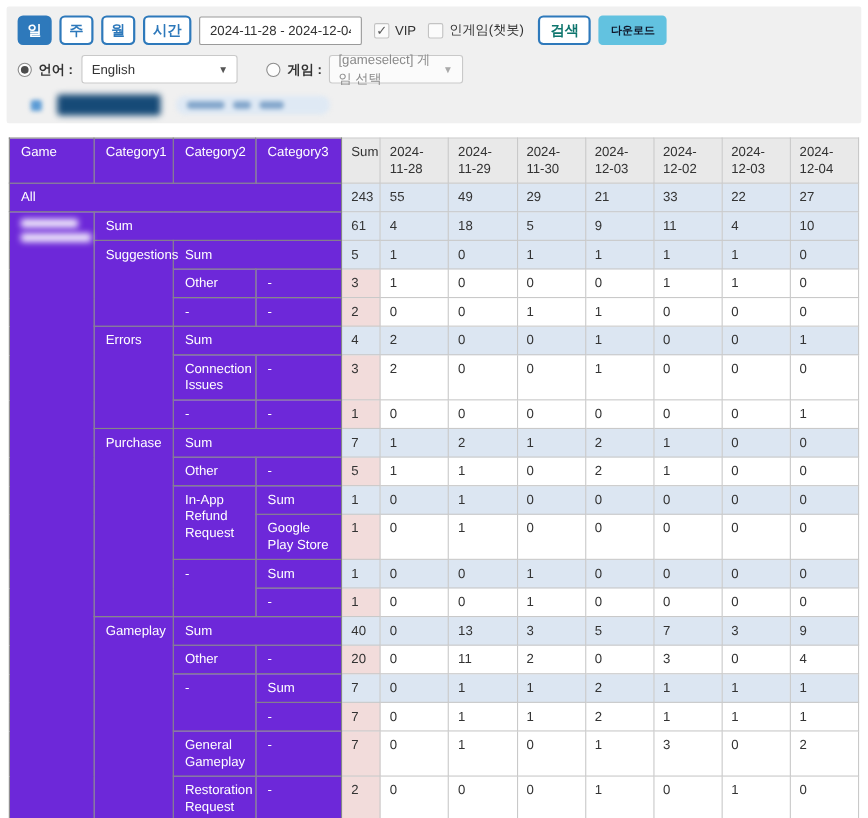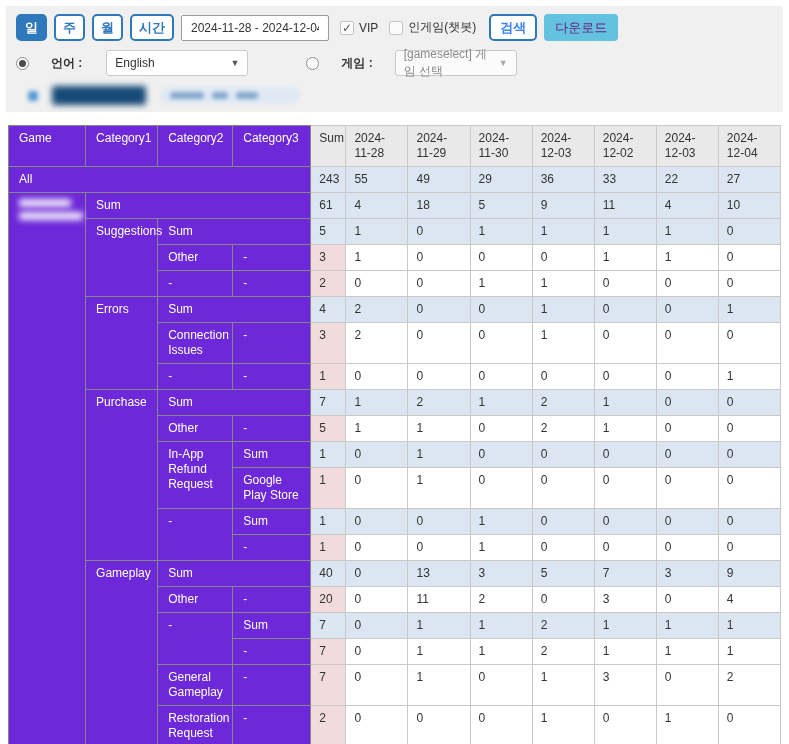--- a/index.html
+++ b/index.html
@@ -16,25 +16,25 @@
     font-size:13px; line-height:23px; text-align:center; cursor:pointer; }
   .pbtn.active { background:#2e79bb; color:#fff; }
   .date-input { width:148px; height:26px; border:1px solid #9a9a9a; border-radius:2px;
     background:#fff; padding:0 9px; font-size:12px; color:#333;
     font-family:"Liberation Sans",sans-serif; }
   .chk-wrap { display:flex; align-items:center; gap:5px; margin-left:4px; }
   .cbox { width:14px; height:14px; background:#fbfbfb; border:1px solid #c3c3c3;
     border-radius:2px; display:inline-flex; align-items:center; justify-content:center;
     font-size:12px; color:#5a5a5a; font-weight:bold; line-height:1; }
   .btn-search { height:27px; padding:0 9px; background:#fff; border:2px solid #2e79bb;
-    border-radius:5px; color:#3b82f6; font-weight:bold; font-size:13px; cursor:pointer; margin-left:6px;}
+    border-radius:5px; color:#0f766e; font-weight:bold; font-size:13px; cursor:pointer; margin-left:6px;}
   .btn-download { height:27px; padding:0 11px; background:#62c2e0; border:none;
-    border-radius:4px; color:#701a75; font-weight:normal; font-size:13px; cursor:pointer; }
-
-  .row2 { margin-top:9px; gap:22px; }
+    border-radius:4px; color:#0f172a; font-weight:bold; font-size:10px; cursor:pointer; }
+
+  .row2 { margin-top:9px; gap:6px; }
   .radio { width:13px; height:13px; border:1px solid #8d8d8d; border-radius:50%;
     background:#fdfdfd; display:inline-flex; align-items:center; justify-content:center; }
   .radio.sel::after { content:""; width:7px; height:7px; border-radius:50%; background:#4c4c4c; }
   .flabel { font-weight:bold; color:#333; }
   .select { height:26px; border:1px solid #c9c9c9; border-radius:3px; background:#fff;
     display:flex; align-items:center; justify-content:space-between; padding:0 8px; cursor:pointer; }
   .select .caret { color:#555; font-size:9px; margin-left:10px; }
   .select.lang { width:142px; margin-left:2px;justify-content:space-between; }
   .select.game { width:122px; color:#8a8a8a; background:#fbfbfb; }
   .select.game .caret { color:#aaa; }
@@ -153,21 +153,21 @@
         <th class="gray">2024-12-04</th>
       </tr>
     </thead>
   <tbody id="table-body">
       <tr>
         <td class="black" colspan="4">All</td>
         <td class="num blue">243</td>
         <td class="num blue">55</td>
         <td class="num blue">49</td>
         <td class="num blue">29</td>
-        <td class="num blue">36</td>
+        <td class="num blue">21</td>
         <td class="num blue">33</td>
         <td class="num blue">22</td>
         <td class="num blue">27</td>
       </tr>
       <tr>
         <td class="black" rowspan="20">
           <div class="blur-bars">
             <div class="bar b1"></div>
             <div class="bar b2"></div>
           </div>

